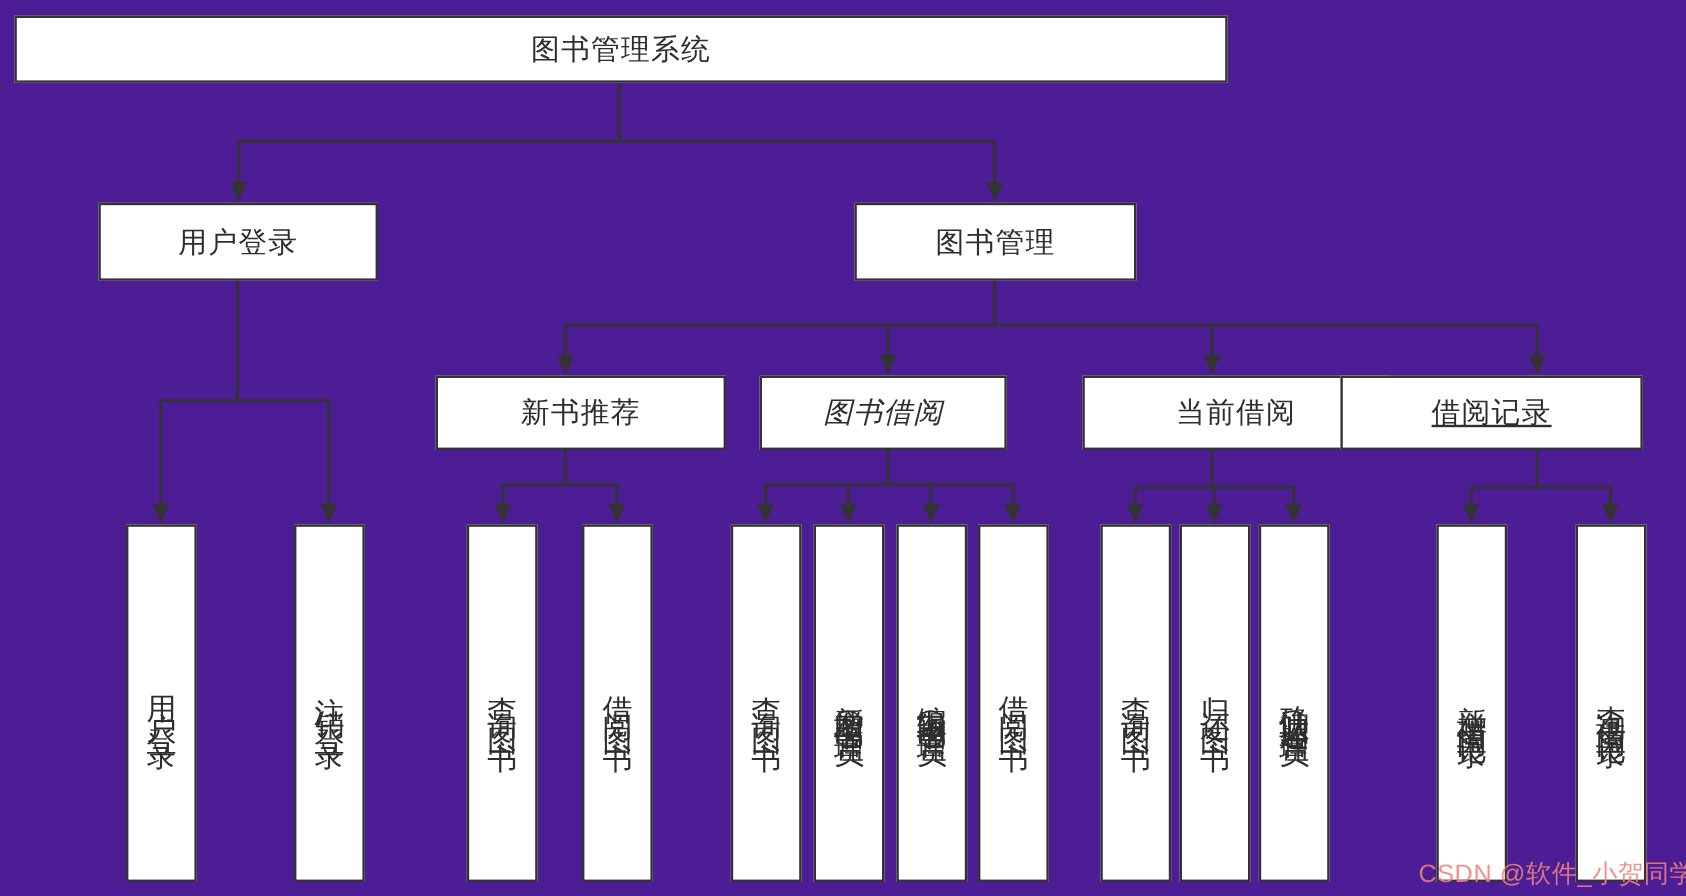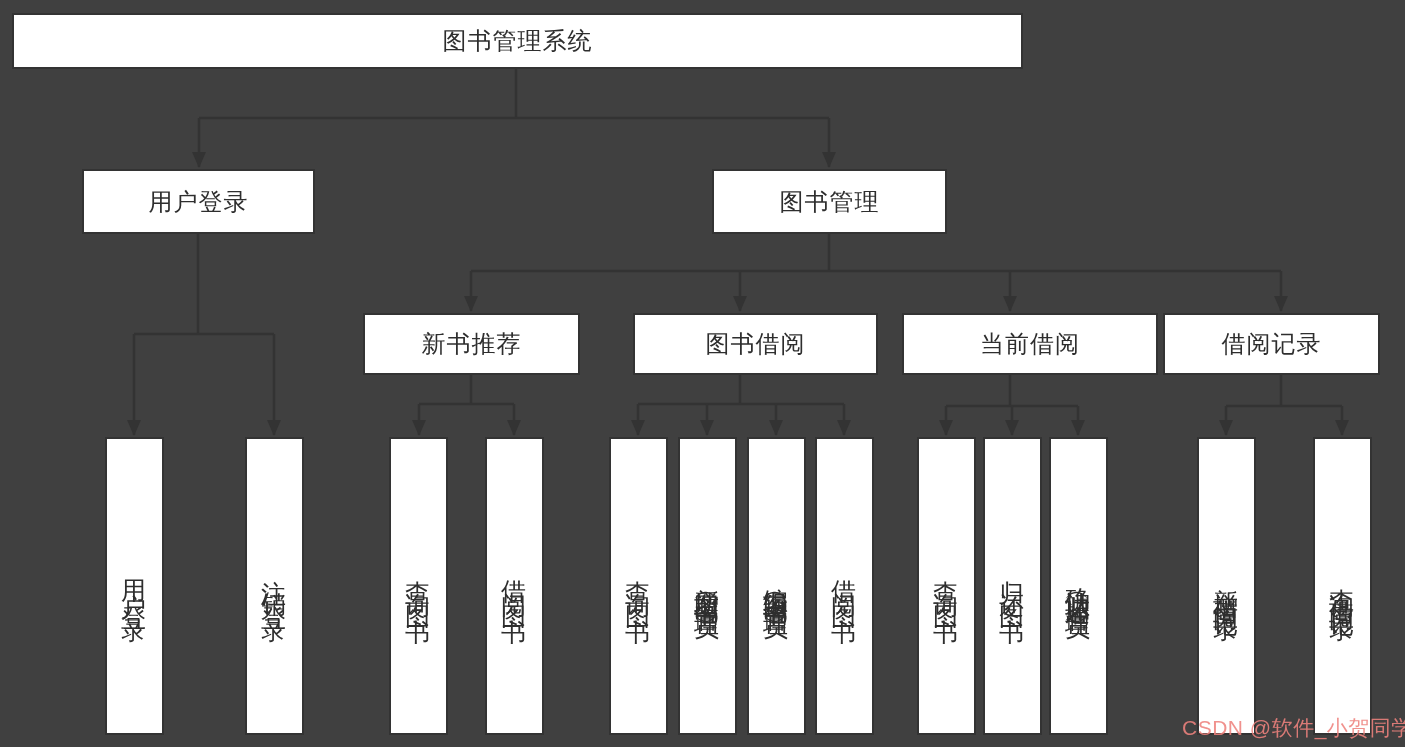--- a/index.html
+++ b/index.html
@@ -5,21 +5,21 @@
   html, body {
     margin: 0;
     padding: 0;
     background: #ffffff;
     font-family: "Liberation Sans", sans-serif;
   }
   .canvas {
     position: relative;
     width: 1405px;
     height: 747px;
-    background: #404040;
+    background: #4c1d95;
     overflow: hidden;
   }
   .wires {
     position: absolute;
     left: 0;
     top: 0;
     width: 1405px;
     height: 747px;
   }
   .wire {
@@ -37,24 +37,24 @@
     align-items: center;
     justify-content: center;
     font-size: 24px;
     letter-spacing: 1px;
     white-space: nowrap;
   }
   .root  { left: 12px;  top: 13px;  width: 1011px; height: 56px; }
   .l2a   { left: 82px;  top: 169px; width: 233px;  height: 65px; }
   .l2b   { left: 712px; top: 169px; width: 235px;  height: 65px; text-align: right; }
   .l3    { top: 313px; height: 62px; }
-  .l3a   { left: 363px;  width: 217px; }
-  .l3b   { left: 633px;  width: 245px; }
+  .l3a   { left: 363px;  width: 242px; }
+  .l3b   { left: 633px;  width: 206px; font-style: italic; }
   .l3c   { left: 902px;  width: 256px; }
-  .l3d   { left: 1163px; width: 217px; }
+  .l3d   { left: 1117px; width: 252px; text-decoration: underline; }
   .leaf {
     top: 437px;
     width: 59px;
     height: 298px;
     font-size: 25px;
     writing-mode: vertical-rl;
     text-orientation: upright;
     letter-spacing: 13px;
     white-space: normal;
   }

